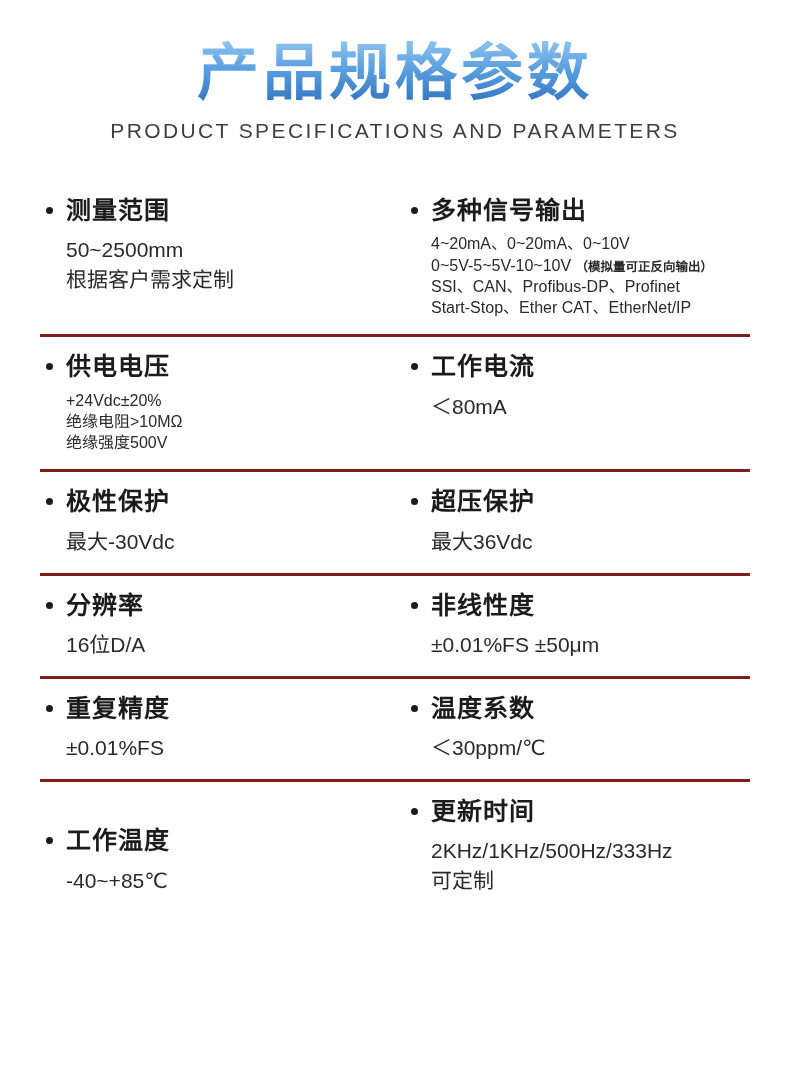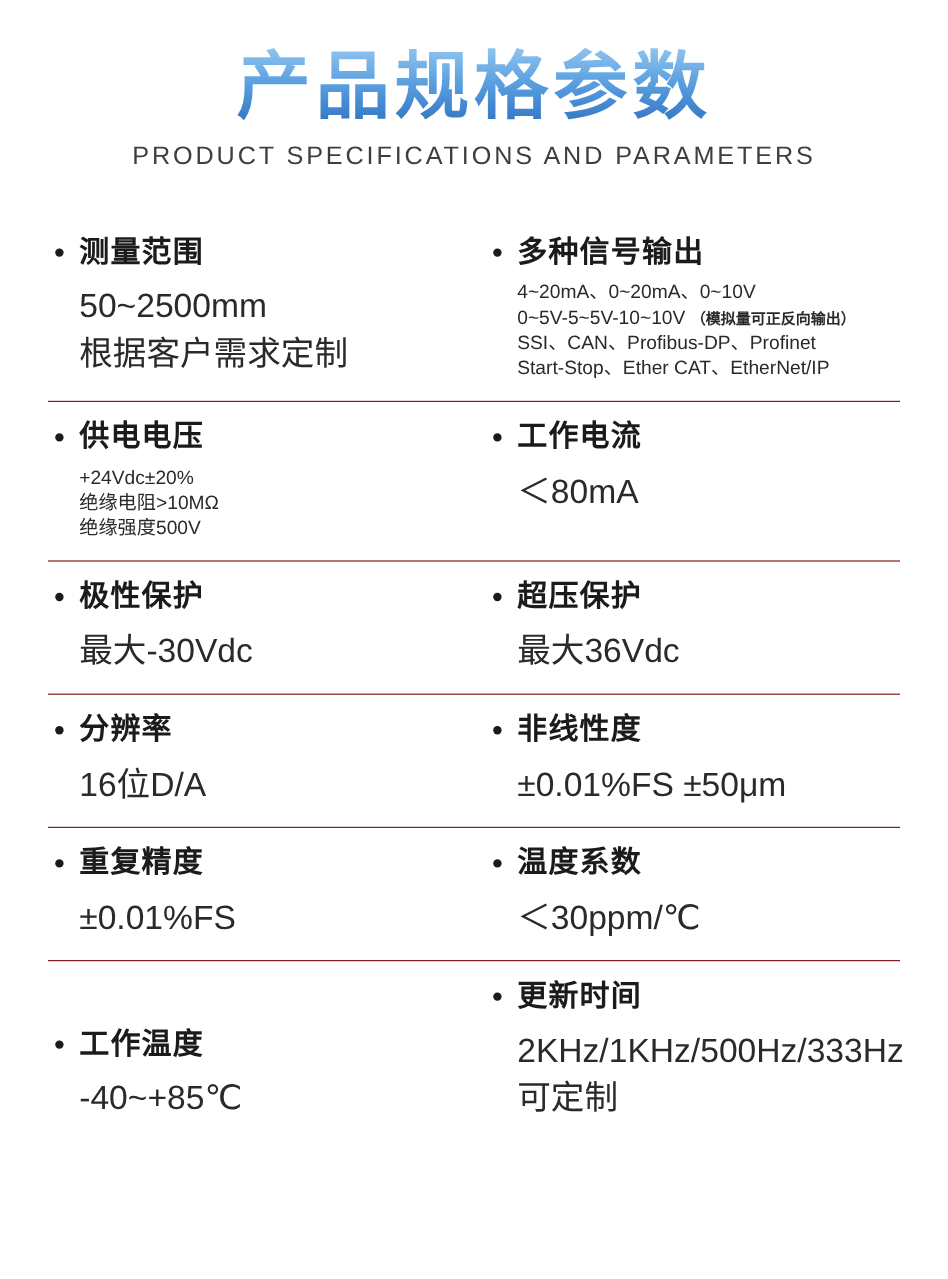--- a/index.html
+++ b/index.html
@@ -47,21 +47,21 @@
     font-weight: 400;
   }
 
   
   .spec-table {
     margin-top: 38px;
     width: 710px;
   }
   .spec-row {
     display: flex;
-    border-bottom: 1px solid #7f1d1d;
+    border-bottom: 3px solid #7f1d1d;
     padding: 14px 0 16px 0;
   }
   .spec-row.first {
     border-top: none;
   }
   .spec-row.last {
     border-bottom: none;
     align-items: flex-end;
   }
   .spec-cell {
@@ -86,21 +86,21 @@
     left: 6px;
     top: 12px;
     width: 7px;
     height: 7px;
     border-radius: 50%;
     background: #1b1b1b;
   }
   .cell-body {
     padding-left: 26px;
     margin-top: 9px;
-    font-size: 28px;
+    font-size: 21px;
     line-height: 1.42;
     color: #2a2a2a;
     font-weight: 400;
   }
   .cell-body.tight {
     font-size: 16px;
     line-height: 1.33;
     margin-top: 7px;
   }
   .cell-body .line {

